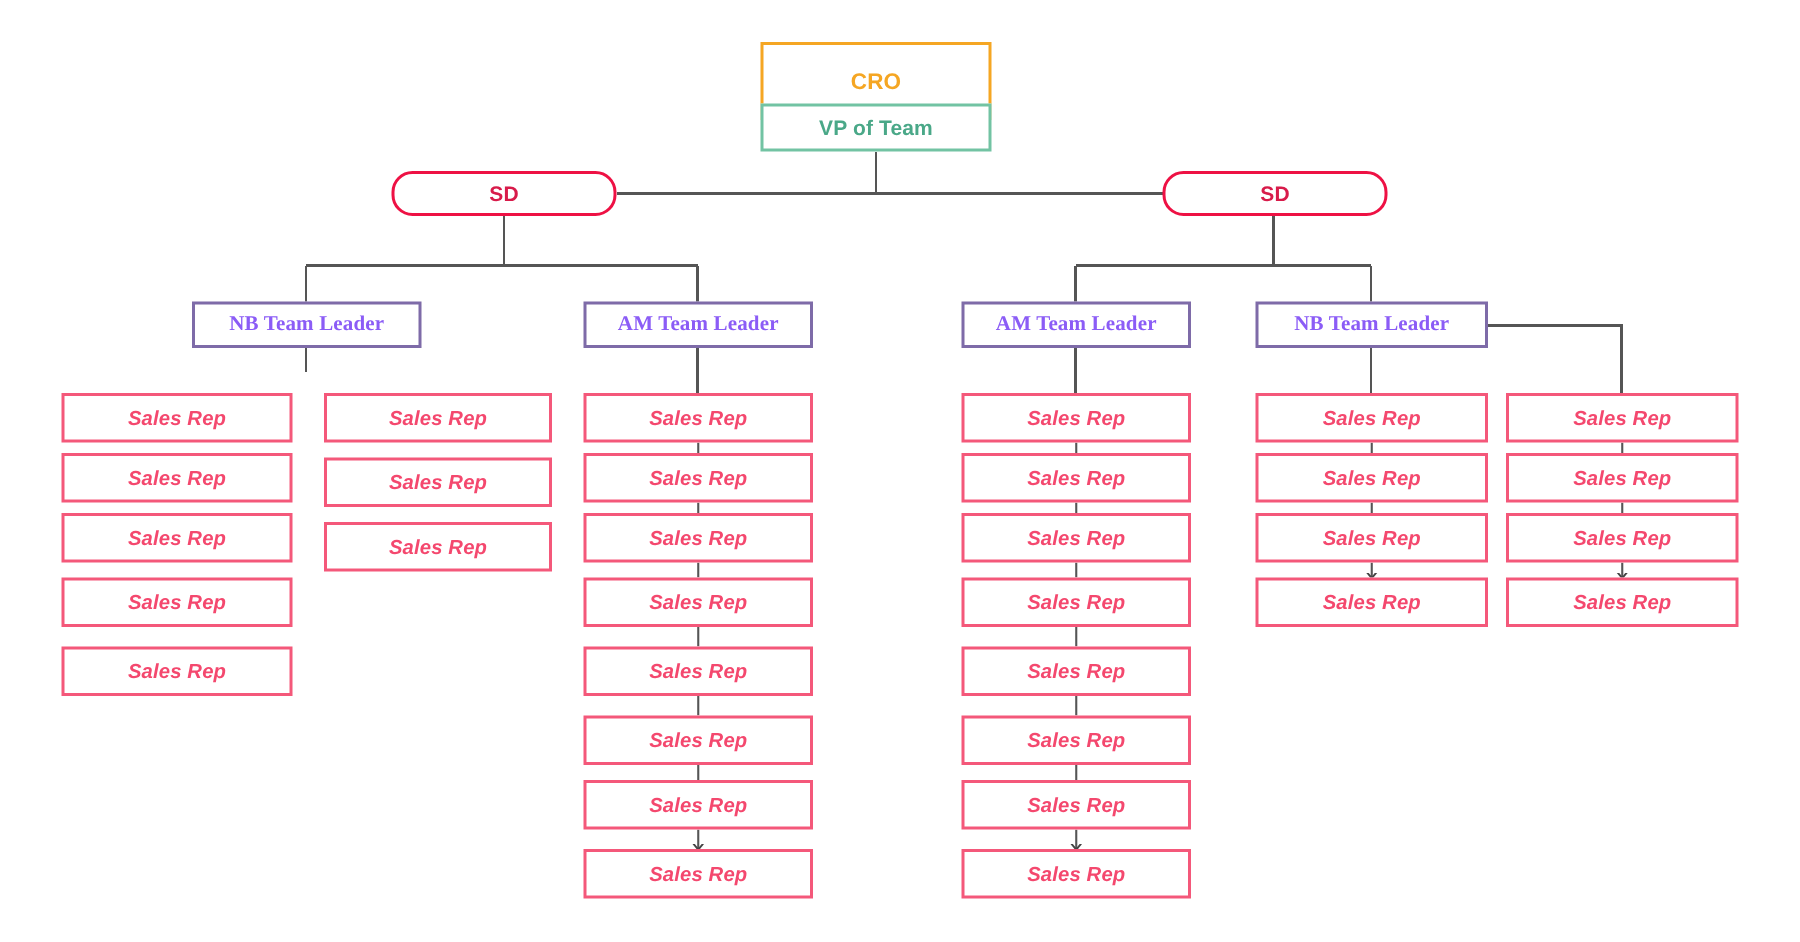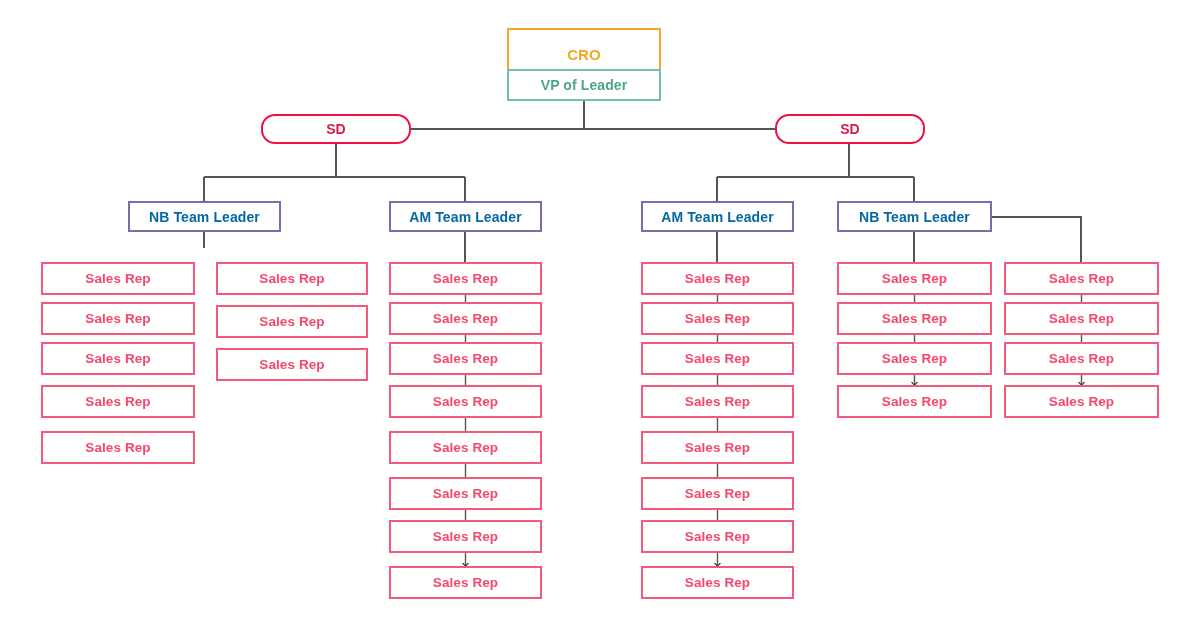--- a/index.html
+++ b/index.html
@@ -53,29 +53,31 @@
     font-size: 14px;
   }
   .node-sd {
     border-color: #EE1144;
     color: #D81B4A;
     font-size: 14px;
     border-radius: 14px;
   }
   .node-tl {
     border-color: #7E6BA8;
-    color: #0369a1;
+    color: #8b5cf6;
     font-size: 14px;
     font-weight: bold;
+    font-family: Liberation Serif, serif;
   }
   .node-rep {
     border-color: #F4587A;
     color: #F4486E;
     font-size: 13.5px;
     border-width: 2px;
+    font-style: italic;
   }
 </style>
 </head>
 <body>
 
 <div id="chart-canvas">
 
   <svg id="connector-layer" viewBox="0 0 1200 628" width="1200" height="628" xmlns="http://www.w3.org/2000/svg">
     <defs>
       <marker id="arrowhead" markerWidth="8" markerHeight="8" refX="3.2" refY="4" orient="auto" markerUnits="userSpaceOnUse">
@@ -122,21 +124,21 @@
         <line x1="1081.5" x2="1081.5" y1="335" y2="342"></line>
         <line x1="1081.5" x2="1081.5" y1="375" y2="385" marker-end="url(#arrowhead)"></line>
       </g>
   </svg>
 
   <div id="node-layer">
       <div class="node node-cro" style="left: 507px; top: 28px; width: 154px; height: 52px;">
         <span class="node-label">CRO</span>
       </div>
       <div class="node node-vp" style="left: 507px; top: 69px; width: 154px; height: 32px;">
-        <span class="node-label">VP of Leader</span>
+        <span class="node-label">VP of Team</span>
       </div>
       <div class="node node-sd" style="left: 261px; top: 114px; width: 150px; height: 30px;">
         <span class="node-label">SD</span>
       </div>
       <div class="node node-sd" style="left: 775px; top: 114px; width: 150px; height: 30px;">
         <span class="node-label">SD</span>
       </div>
       <div class="node node-tl" style="left: 128px; top: 201px; width: 153px; height: 31px;">
         <span class="node-label">NB Team Leader</span>
       </div>

